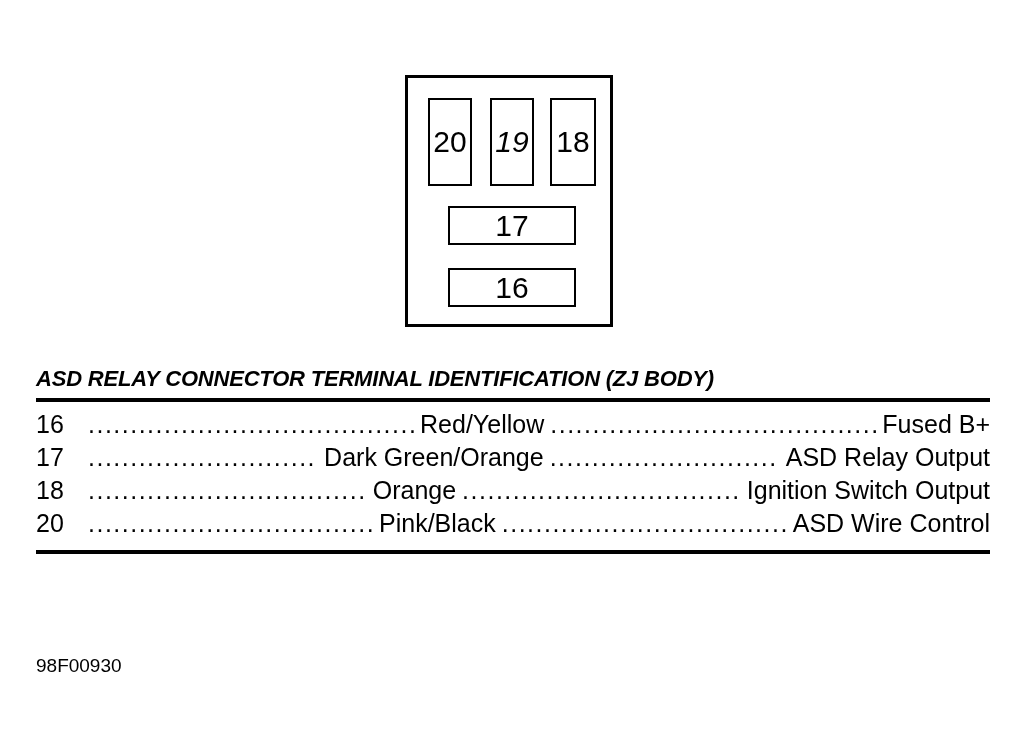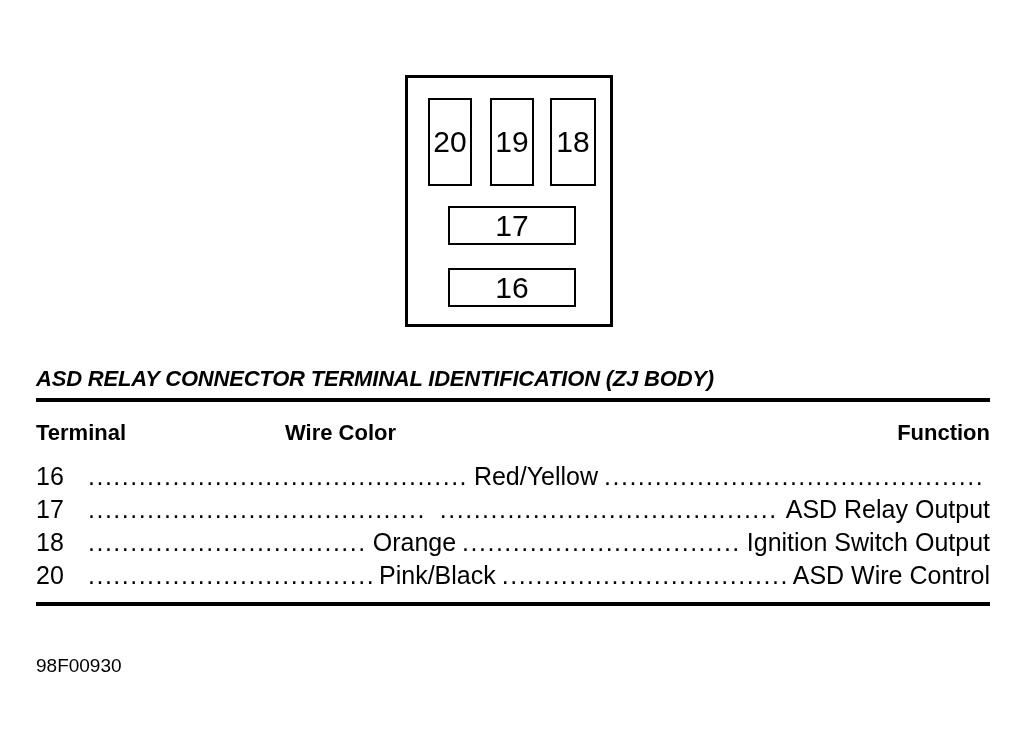--- a/index.html
+++ b/index.html
@@ -34,21 +34,21 @@
     background: #ffffff;
     display: flex;
     align-items: center;
     justify-content: center;
     font-size: 30px;
     line-height: 1;
     color: #000000;
   }
   
   #terminal-cell-20 { left: 20px;  top: 20px; width: 44px; height: 88px; }
-  #terminal-cell-19 { left: 82px;  top: 20px; width: 44px; height: 88px; }
+  #terminal-cell-19 { left: 82px;  top: 20px; width: 44px; height: 88px; font-style: italic; }
   #terminal-cell-18 { left: 142px; top: 20px; width: 46px; height: 88px; }
   
   #terminal-cell-17 { left: 40px;  top: 128px; width: 128px; height: 39px; }
   #terminal-cell-16 { left: 40px;  top: 190px; width: 128px; height: 39px; }
 
   
   #table-block {
     position: absolute;
     left: 36px;
     top: 366px;
@@ -124,38 +124,35 @@
   <div class="terminal-cell" id="terminal-cell-18">18</div>
   <div class="terminal-cell" id="terminal-cell-17">17</div>
   <div class="terminal-cell" id="terminal-cell-16">16</div>
 </div>
 
 <div id="table-block">
 
   <div id="table-title">ASD RELAY CONNECTOR TERMINAL IDENTIFICATION (ZJ BODY)</div>
   <div class="rule" id="rule-under-title"></div>
 
-  <div id="column-headers">
-    <span id="header-terminal">Terminal</span>
-    <span id="header-wire-color">Wire Color</span>
-    <span id="header-function">Function</span>
-  </div>
 
   <div id="rows">
 
     <div class="table-row">
       <span class="cell-terminal">16</span>
       <span class="leader">..........................................................................................</span>
       <span class="cell-wire-color">Red/Yellow</span>
       <span class="leader">..........................................................................................</span>
+      <span class="cell-function">Fused B+</span>
     </div>
 
     <div class="table-row">
       <span class="cell-terminal">17</span>
       <span class="leader">..........................................................................................</span>
+      <span class="cell-wire-color">Dark Green/Orange</span>
       <span class="leader">..........................................................................................</span>
       <span class="cell-function">ASD Relay Output</span>
     </div>
 
     <div class="table-row">
       <span class="cell-terminal">18</span>
       <span class="leader">..........................................................................................</span>
       <span class="cell-wire-color">Orange</span>
       <span class="leader">..........................................................................................</span>
       <span class="cell-function">Ignition Switch Output</span>

